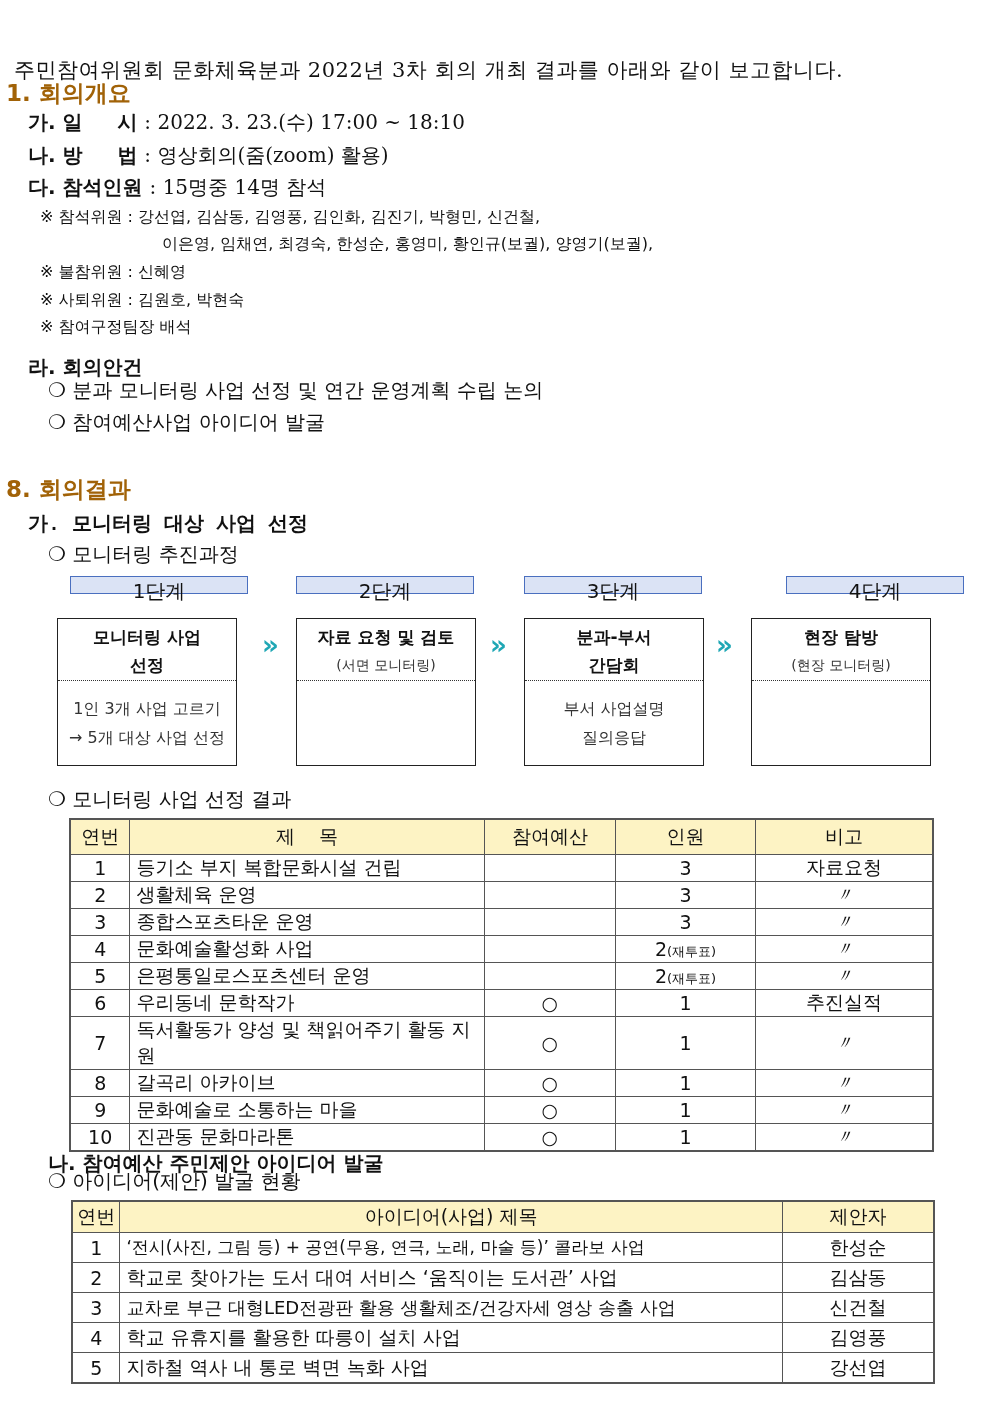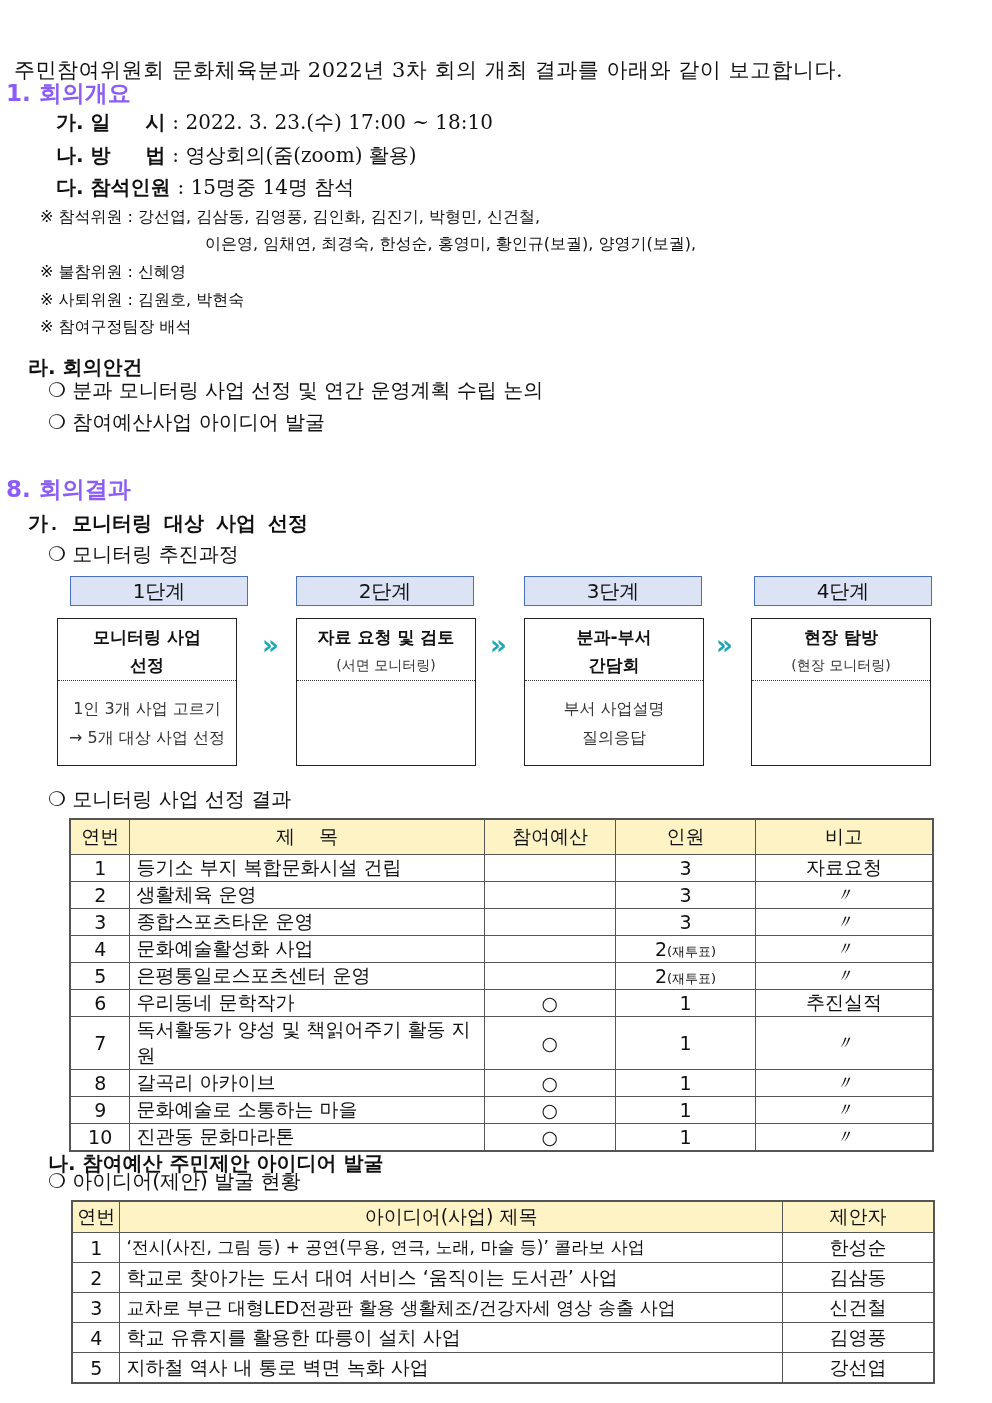--- a/index.html
+++ b/index.html
@@ -1,29 +1,29 @@
 <!DOCTYPE html>
 <html><head>
 <meta charset="utf-8">
 <style>
   html, body { margin:0; padding:0; background:#ffffff; }
   body { width:992px; height:1403px; position:relative; overflow:hidden;
          font-family:"DejaVu Serif", "Liberation Serif", serif; color:#111; }
   .abs { position:absolute; white-space:nowrap; }
   .intro { left:14px; top:20px; font-size:21px; letter-spacing:0.5px;margin-top:36px; }
-  .h1 { left:6px; font-size:23px; font-weight:bold; color:#8b5cf6;
+  .h1 { left:6px; font-size:23px; font-weight:bold; color:#a16207;
         font-family:"DejaVu Sans", "Liberation Sans", sans-serif; }
   .h2 { left:28px; font-size:20px; font-weight:bold;
-        font-family:"DejaVu Sans", "Liberation Sans", sans-serif;margin-left:28px; }
+        font-family:"DejaVu Sans", "Liberation Sans", sans-serif; }
   .h2 .val { font-weight:normal; font-family:"DejaVu Serif","Liberation Serif",serif; }
   .note { left:40px; font-size:16px; font-family:"DejaVu Sans","Liberation Sans",sans-serif; }
   .circ { left:48px; font-size:20px; font-family:"DejaVu Sans","Liberation Sans",sans-serif; }
   .sub { left:28px; font-size:20px; font-weight:bold; font-family:"DejaVu Sans","Liberation Sans",sans-serif;margin-top:10px; }
 
-  .step-label { position:absolute; top:576px; height:30px; width:178px; background:#dbe3f5;
+  .step-label { position:absolute; top:576px; height:18px; width:178px; background:#dbe3f5;
                 border:1.5px solid #4a6fbf; box-sizing:border-box; text-align:center;
                 font-size:20px; line-height:28px; font-family:"DejaVu Sans","Liberation Sans",sans-serif; }
   .step-box { position:absolute; top:618px; height:148px; width:180px; border:1.5px solid #222;
               box-sizing:border-box; text-align:center; font-family:"DejaVu Sans","Liberation Sans",sans-serif; }
   .step-top { height:62px; border-bottom:1.5px dotted #333; box-sizing:border-box; padding-top:4px; }
   .step-top .t { font-weight:bold; font-size:17px; line-height:28px; }
   .step-top .s { font-size:14px; line-height:28px; color:#333; }
   .step-bot { font-size:16px; line-height:29px; color:#333; display:flex; flex-direction:column; justify-content:center; height:84px; }
   .arrow { position:absolute; top:630px; font-size:26px; font-weight:bold; color:#1fa7b5;
            font-family:"DejaVu Sans","Liberation Sans",sans-serif; }
@@ -55,37 +55,37 @@
 <div class="abs h2" style="top:142px;">
   <span style="white-space:pre">나. 방     법</span>
   <span class="val">: 영상회의(줌(zoom) 활용)</span>
 </div>
 <div class="abs h2" style="top:174px;">
   <span>다. 참석인원</span>
   <span class="val">: 15명중 14명 참석</span>
 </div>
 
 <div class="abs note" style="top:207px;">※ 참석위원 : 강선엽, 김삼동, 김영풍, 김인화, 김진기, 박형민, 신건철,</div>
-<div class="abs note" style="top:234px; left:162px;margin-left:43px;">이은영, 임채연, 최경숙, 한성순, 홍영미, 황인규(보궐), 양영기(보궐),</div>
+<div class="abs note" style="top:234px; left:162px;">이은영, 임채연, 최경숙, 한성순, 홍영미, 황인규(보궐), 양영기(보궐),</div>
 <div class="abs note" style="top:262px;">※ 불참위원 : 신혜영</div>
 <div class="abs note" style="top:290px;">※ 사퇴위원 : 김원호, 박현숙</div>
 <div class="abs note" style="top:317px;">※ 참여구정팀장 배석</div>
 
 <div class="abs sub" style="top:344px;">라. 회의안건</div>
 <div class="abs circ" style="top:377px;">❍ 분과 모니터링 사업 선정 및 연간 운영계획 수립 논의</div>
 <div class="abs circ" style="top:409px;">❍ 참여예산사업 아이디어 발굴</div>
 
 <div class="abs h1" style="top:474px;">8. 회의결과</div>
 <div class="abs sub" style="top:500px;font-family:Liberation Mono, monospace;">가. 모니터링 대상 사업 선정</div>
 <div class="abs circ" style="top:541px;">❍ 모니터링 추진과정</div>
 
 <div class="step-label" style="left:70px;">1단계</div>
 <div class="step-label" style="left:296px;">2단계</div>
 <div class="step-label" style="left:524px;">3단계</div>
-<div class="step-label" style="left:754px;">4단계</div>
+<div class="step-label" style="left:786px;">4단계</div>
 
 <div class="step-box" style="left:57px;">
   <div class="step-top">
     <div class="t">모니터링 사업</div>
     <div class="t">선정</div>
   </div>
   <div class="step-bot">
     <div>1인 3개 사업 고르기</div>
     <div>→ 5개 대상 사업 선정</div>
   </div>

